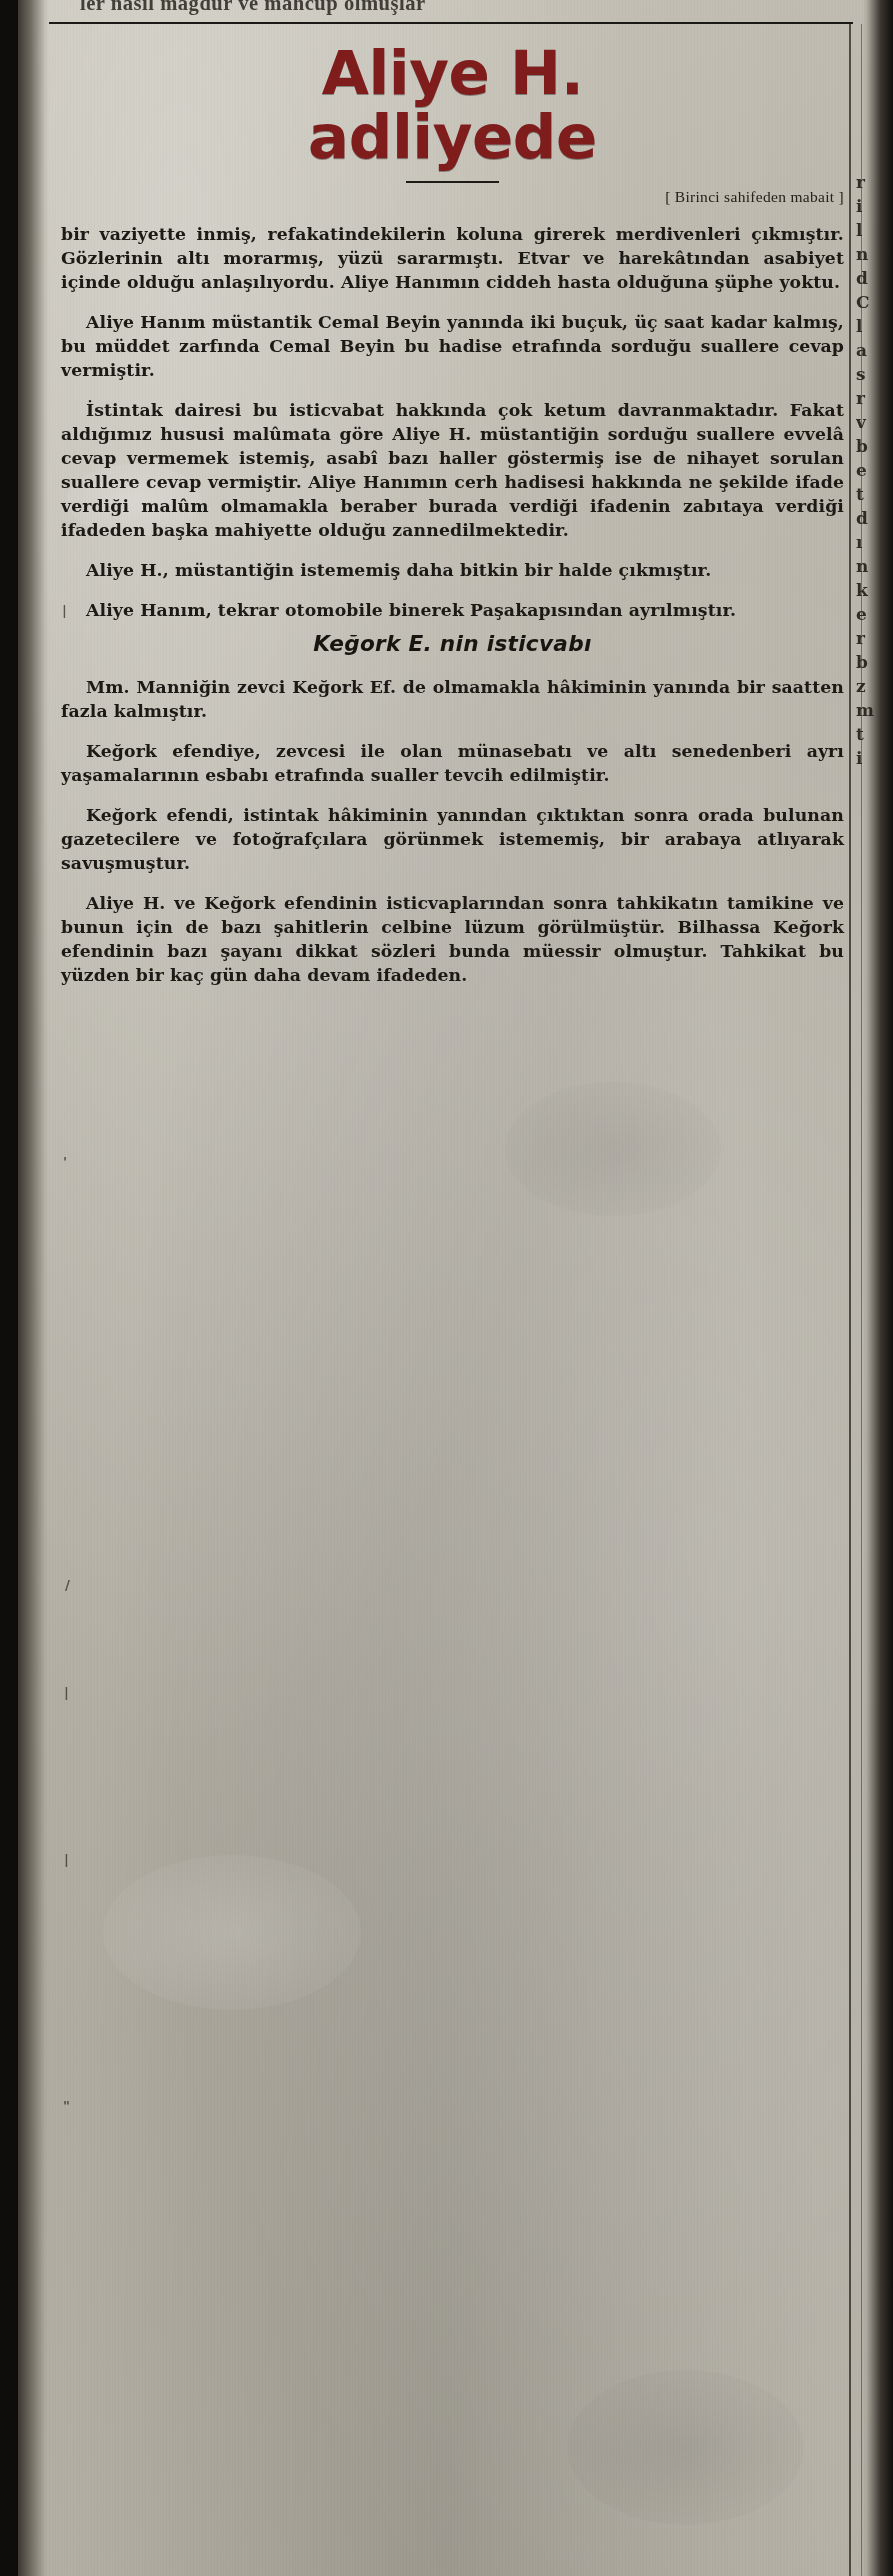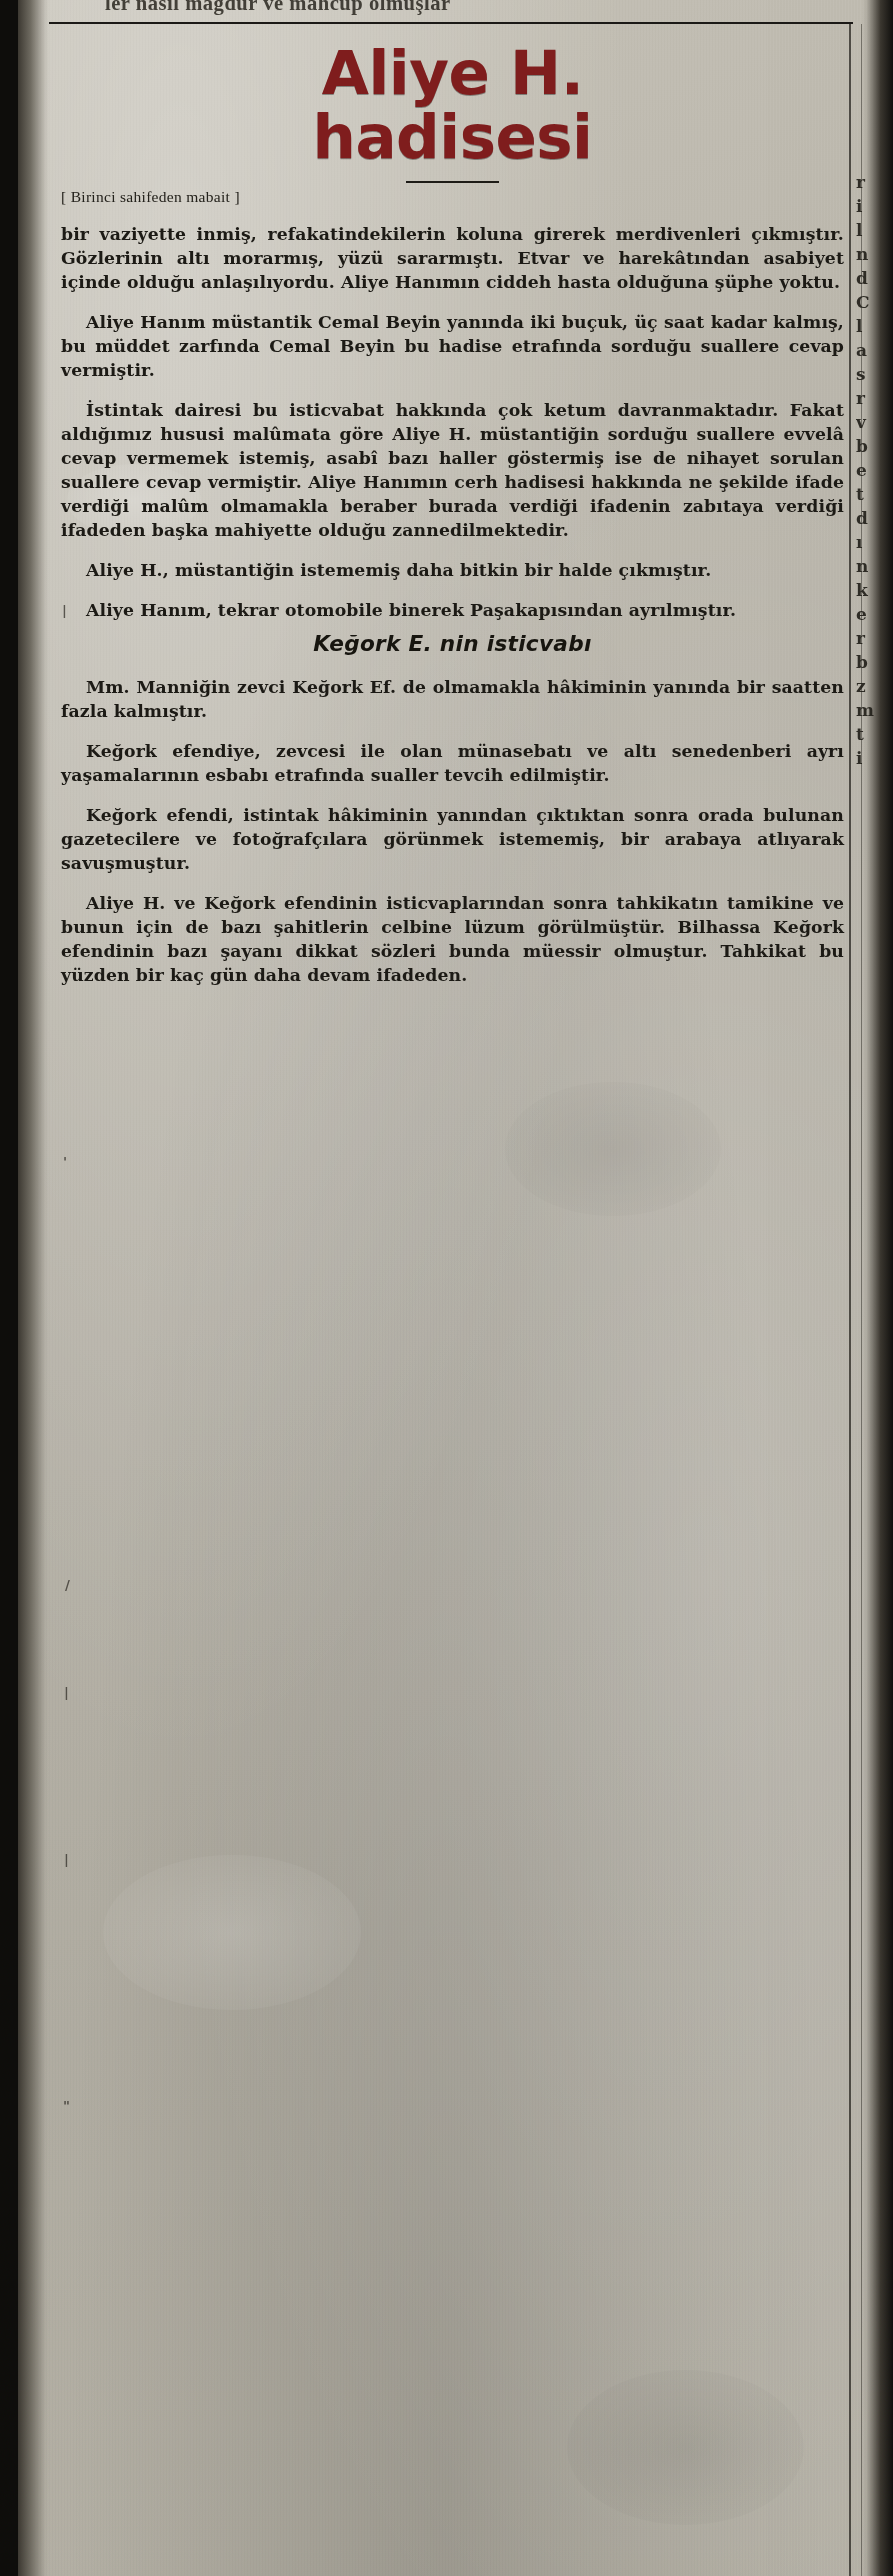--- a/index.html
+++ b/index.html
@@ -50,21 +50,21 @@
   
   .right-gutter {
     position: absolute;
     right: 0; top: 0;
     width: 31px; height: 100%;
     background: linear-gradient(270deg, #100f0d 0%, #3a362f 40%, rgba(150,146,136,0.35) 85%, rgba(180,176,166,0) 100%);
   }
   
   .top-strip {
     position: absolute;
-    left: 59px; top: 0;
+    left: 34px; top: 0;
     width: 813px; height: 25px;
     overflow: hidden;
   }
   .top-strip-text {
     position: absolute;
     left: 46px; top: -8.2px;
     font-family: "Liberation Serif", serif;
     font-weight: bold;
     font-size: 20.6px;
     letter-spacing: 0.5px;
@@ -112,21 +112,21 @@
     padding-top: 10.3px;
   }
   .headline .l2 { display: block; }
   .hr-short {
     width: 93px;
     height: 2.1px;
     background: #1d1b16;
     margin: 11.3px auto 5.2px auto;
   }
   .jump-note {
-    text-align: left;
+    text-align: right;
     font-family: "Liberation Serif", serif;
     font-size: 15.5px;
     color: #23211b;
     letter-spacing: 0.3px;
     margin-bottom: 9px;
   }
 
   .body-text p {
     margin: 16px 0 1px 0;
     font-family: "DejaVu Serif", serif;
@@ -207,21 +207,21 @@
 
   <div class="smudge a"></div>
   <div class="smudge b"></div>
   <div class="smudge c"></div>
   <div class="smudge d"></div>
 
   <div class="article">
 
     <h1 class="headline">
       <span>Aliye H.</span>
-      <span class="l2">hadisesi</span>
+      <span class="l2">adliyede</span>
     </h1>
 
     <div class="hr-short"></div>
 
     <div class="jump-note">[ Birinci sahifeden mabait ]</div>
 
     <div class="body-text">
       <p>bir vaziyette inmiş, refakatindekilerin koluna girerek merdivenleri çıkmıştır. Gözlerinin altı morarmış, yüzü sararmıştı. Etvar ve harekâtından asabiyet içinde olduğu anlaşılıyordu. Aliye Hanımın ciddeh hasta olduğuna  şüphe yoktu.</p>
       <p class="indent">Aliye Hanım müstantik Cemal Beyin yanında iki buçuk, üç saat kadar kalmış, bu müddet zarfında Cemal Beyin bu hadise etrafında sorduğu suallere cevap vermiştir.</p>
       <p class="indent">İstintak dairesi bu isticvabat hakkında çok ketum davranmaktadır. Fakat aldığımız hususi malûmata göre Aliye H. müstantiğin sorduğu suallere evvelâ cevap vermemek istemiş, asabî  bazı haller göstermiş ise de nihayet sorulan suallere cevap vermiştir. Aliye Hanımın cerh hadisesi hakkında ne şekilde ifade verdiği malûm olmamakla beraber burada verdiği ifadenin zabıtaya verdiği ifadeden başka mahiyette olduğu zannedilmektedir.</p>

